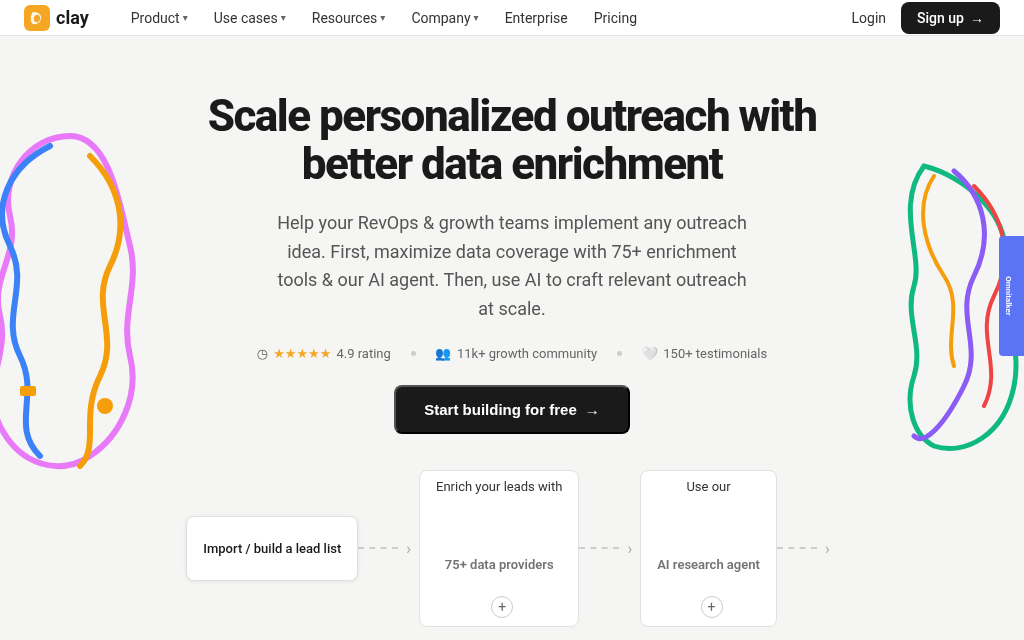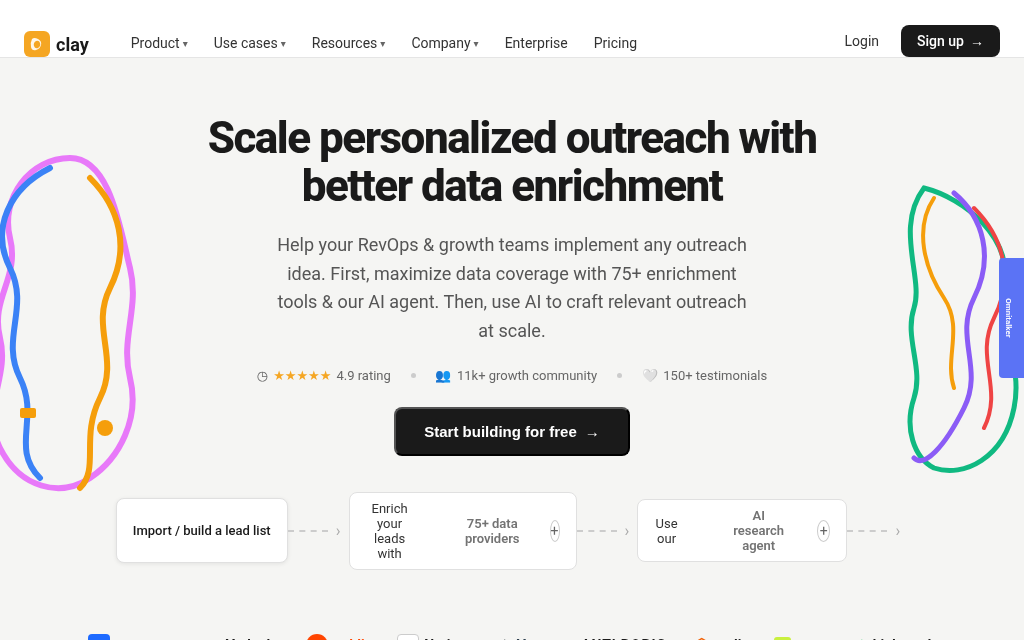--- a/index.html
+++ b/index.html
@@ -10,23 +10,23 @@
       width: 1024px;
       min-height: 640px;
       overflow-x: hidden;
     }
 
     
     nav {
       background: #fff;
       border-bottom: 1px solid #e5e5e5;
       display: flex;
-      align-items: flex-end;
+      align-items: center;
       padding: 0 24px;
-      height: 58px;
+      height: 36px;
       position: relative;
       z-index: 10;
     }
     .nav-logo {
       display: flex;
       align-items: center;
       gap: 6px;
       font-weight: 700;
       font-size: 18px;
       color: #1a1a1a;
@@ -53,21 +53,21 @@
       cursor: pointer;
       border-radius: 6px;
     }
     .nav-chevron {
       font-size: 10px;
       color: #666;
     }
     .nav-right {
       display: flex;
       align-items: center;
-      gap: 10px;
+      gap: 3px;
     }
     .login-btn {
       font-size: 14px;
       color: #333;
       cursor: pointer;
       padding: 6px 12px;
       border-radius: 6px;
     }
     .signup-btn {
       background: #1a1a1a;
@@ -169,20 +169,21 @@
     .workflow-enrich {
       background: #fff;
       border: 1px solid #e0e0e0;
       border-radius: 8px;
       padding: 8px 16px;
       font-size: 13px;
       color: #333;
       display: flex;
       align-items: center;
       gap: 24px;
+      flex-direction: column;
     }
     .enrich-link {
       color: #737373;
       font-weight: 600;
     }
     .workflow-plus {
       width: 22px;
       height: 22px;
       border: 1px solid #ccc;
       border-radius: 50%;

